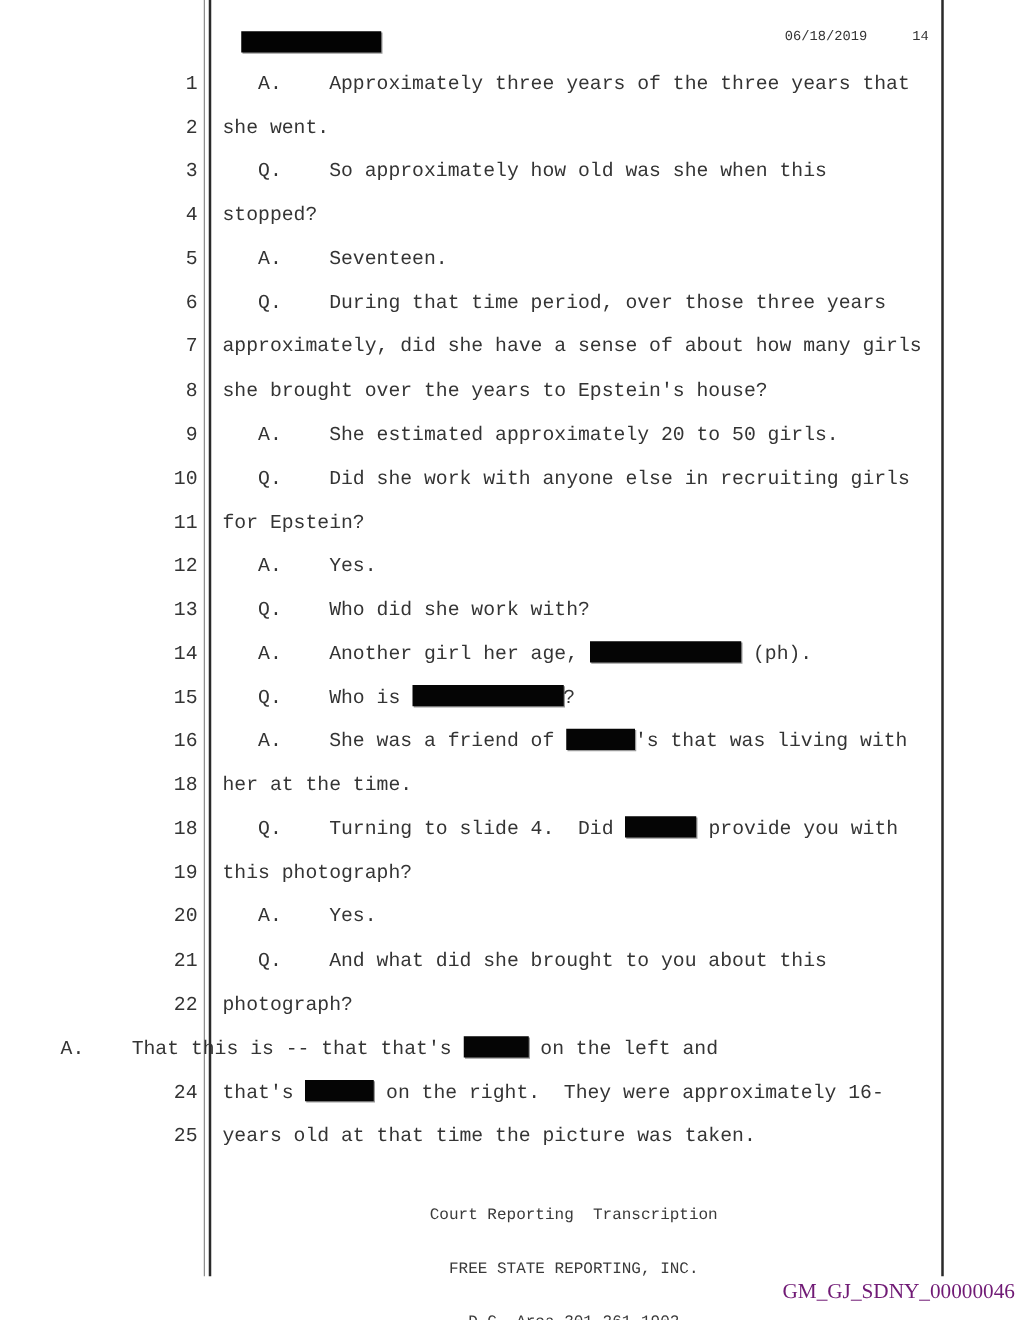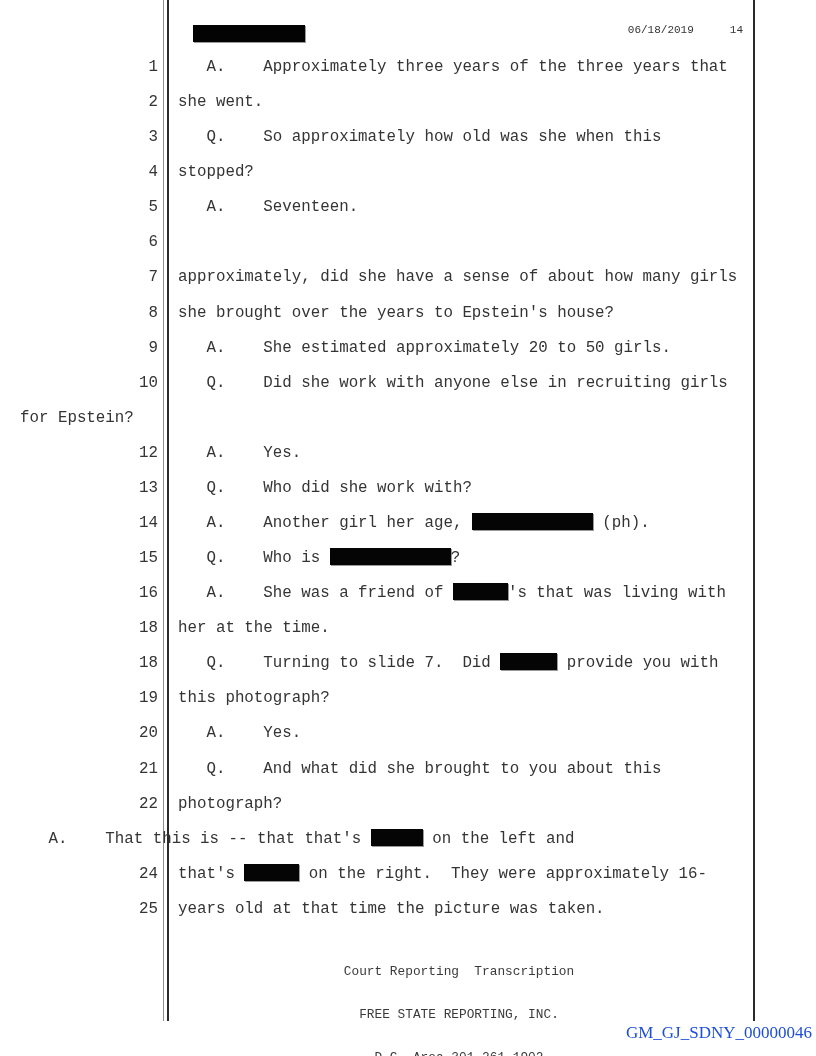--- a/index.html
+++ b/index.html
@@ -44,21 +44,21 @@
   
   .footer{
     position:absolute;left:164px;top:937px;width:590px;
     text-align:center;font-size:12.8px;line-height:14.2px;
     white-space:pre;color:#3a3a3a;
   }
   
   .bates{
     position:absolute;top:1023px;right:4px;
     font-family:"Liberation Serif","DejaVu Serif",serif;
-    font-size:17px;color:#1d4ed8;white-space:nowrap;
+    font-size:17px;color:#701a75;white-space:nowrap;
   }
 </style>
 </head>
 <body>
 
 <div class="page">
 
   <div class="rule rule-left-outer"></div>
   <div class="rule rule-left-inner"></div>
   <div class="rule rule-right"></div>
@@ -69,33 +69,33 @@
     <span>06/18/2019</span>
     <span>14</span>
   </div>
 
   <div class="lines" id="lines">
       <div class="tline"><span class="lnum">1</span><span class="ltext"><span>   A.    Approximately three years of the three years that</span></span></div>
       <div class="tline"><span class="lnum">2</span><span class="ltext"><span>she went.</span></span></div>
       <div class="tline"><span class="lnum">3</span><span class="ltext"><span>   Q.    So approximately how old was she when this</span></span></div>
       <div class="tline"><span class="lnum">4</span><span class="ltext"><span>stopped?</span></span></div>
       <div class="tline"><span class="lnum">5</span><span class="ltext"><span>   A.    Seventeen.</span></span></div>
-      <div class="tline"><span class="lnum">6</span></div>
+      <div class="tline"><span class="lnum">6</span><span class="ltext"><span>   Q.    During that time period, over those three years</span></span></div>
       <div class="tline"><span class="lnum">7</span><span class="ltext"><span>approximately, did she have a sense of about how many girls</span></span></div>
       <div class="tline"><span class="lnum">8</span><span class="ltext"><span>she brought over the years to Epstein's house?</span></span></div>
       <div class="tline"><span class="lnum">9</span><span class="ltext"><span>   A.    She estimated approximately 20 to 50 girls.</span></span></div>
       <div class="tline"><span class="lnum">10</span><span class="ltext"><span>   Q.    Did she work with anyone else in recruiting girls</span></span></div>
-      <div class="tline"><span class="ltext"><span>for Epstein?</span></span></div>
+      <div class="tline"><span class="lnum">11</span><span class="ltext"><span>for Epstein?</span></span></div>
       <div class="tline"><span class="lnum">12</span><span class="ltext"><span>   A.    Yes.</span></span></div>
       <div class="tline"><span class="lnum">13</span><span class="ltext"><span>   Q.    Who did she work with?</span></span></div>
       <div class="tline"><span class="lnum">14</span><span class="ltext"><span>   A.    Another girl her age, </span><span class="redact" style="width: 121px;"></span><span> (ph).</span></span></div>
       <div class="tline"><span class="lnum">15</span><span class="ltext"><span>   Q.    Who is </span><span class="redact" style="width: 121px;"></span><span>?</span></span></div>
       <div class="tline"><span class="lnum">16</span><span class="ltext"><span>   A.    She was a friend of </span><span class="redact" style="width: 55px;"></span><span>'s that was living with</span></span></div>
       <div class="tline"><span class="lnum">18</span><span class="ltext"><span>her at the time.</span></span></div>
-      <div class="tline"><span class="lnum">18</span><span class="ltext"><span>   Q.    Turning to slide 7.  Did </span><span class="redact" style="width: 57px;"></span><span> provide you with</span></span></div>
+      <div class="tline"><span class="lnum">18</span><span class="ltext"><span>   Q.    Turning to slide 4.  Did </span><span class="redact" style="width: 57px;"></span><span> provide you with</span></span></div>
       <div class="tline"><span class="lnum">19</span><span class="ltext"><span>this photograph?</span></span></div>
       <div class="tline"><span class="lnum">20</span><span class="ltext"><span>   A.    Yes.</span></span></div>
       <div class="tline"><span class="lnum">21</span><span class="ltext"><span>   Q.    And what did she brought to you about this</span></span></div>
       <div class="tline"><span class="lnum">22</span><span class="ltext"><span>photograph?</span></span></div>
       <div class="tline"><span class="ltext"><span>   A.    That this is -- that that's </span><span class="redact" style="width: 52px;"></span><span> on the left and</span></span></div>
       <div class="tline"><span class="lnum">24</span><span class="ltext"><span>that's </span><span class="redact" style="width: 55px;"></span><span> on the right.  They were approximately 16-</span></span></div>
       <div class="tline"><span class="lnum">25</span><span class="ltext"><span>years old at that time the picture was taken.</span></span></div>
     </div>
 
   <div class="footer">

